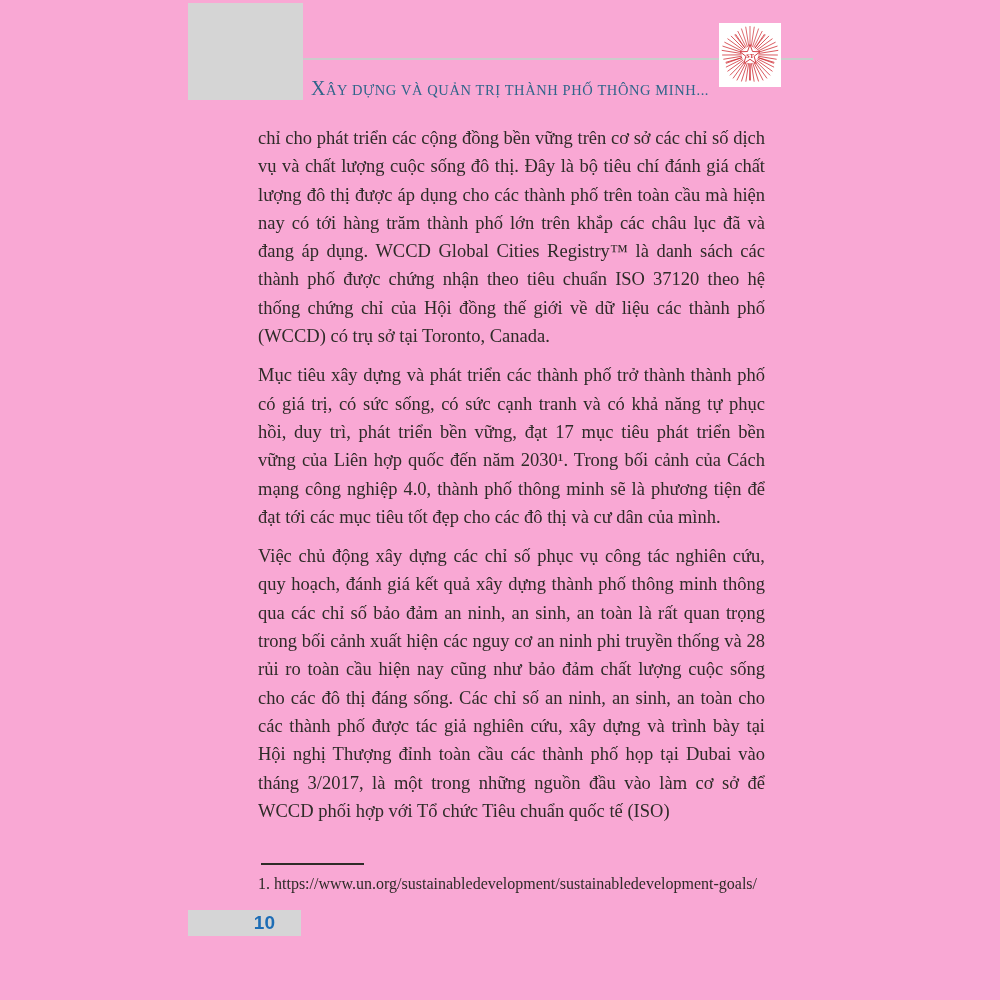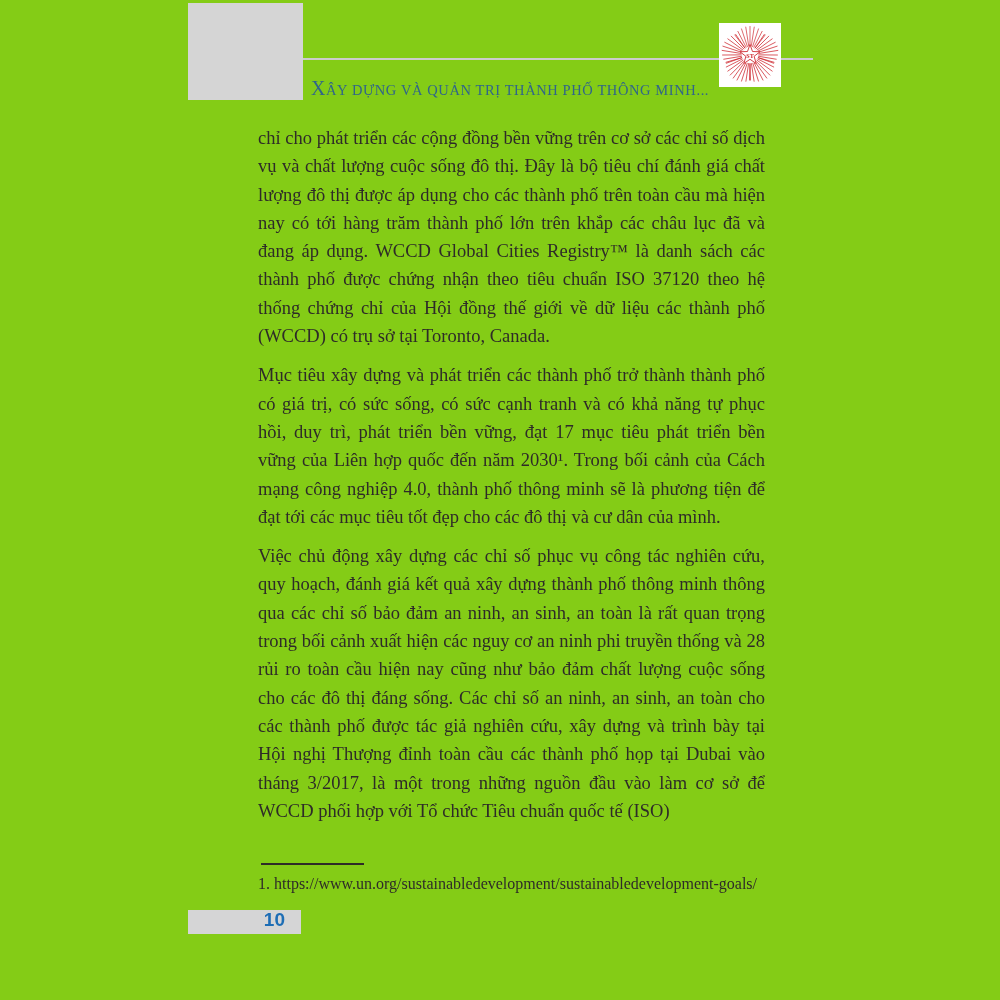--- a/index.html
+++ b/index.html
@@ -1,17 +1,17 @@
 <!DOCTYPE html>
 <html><head>
 <meta charset="utf-8">
 <style>
   html,body{margin:0;padding:0;background:#ffffff;}
   .page{
-    position:relative;width:1000px;height:1000px;background:#84cc16;
+    position:relative;width:1000px;height:1000px;background:#f9a8d4;
     overflow:hidden;font-family:"Liberation Serif","DejaVu Serif",serif;
   }
   .corner-box{
     position:absolute;left:188px;top:3px;width:115px;height:97px;
     background:#d5d5d5;
   }
   .header-rule{
     position:absolute;left:303px;top:58px;width:510px;height:2px;
     background:#cccccc;
   }
@@ -34,22 +34,22 @@
   .footnote-rule{
     position:absolute;left:261px;top:863px;width:103px;height:2px;
     background:#2e2b28;
   }
   .footnote{
     position:absolute;left:258px;top:873px;width:520px;
     color:#2e2b28;font-size:16px;line-height:22px;
   }
   .page-number-bar{
     position:absolute;left:188px;top:910px;width:113px;height:24px;
-    background:#d5d5d6;display:flex;align-items:flex-end;justify-content:flex-end;
-    padding:3px;box-sizing:border-box;
+    background:#d5d5d6;display:flex;align-items:center;justify-content:flex-end;
+    padding:13px;box-sizing:border-box;
   }
   .page-number{
     font-family:"Liberation Sans","DejaVu Sans",sans-serif;
     font-weight:bold;font-size:19px;color:#1d6db5;margin-right:13px;
   }
   .logo svg text{
     font-family:"Liberation Serif","DejaVu Serif",serif;
     font-weight:bold;
   }
 </style>

